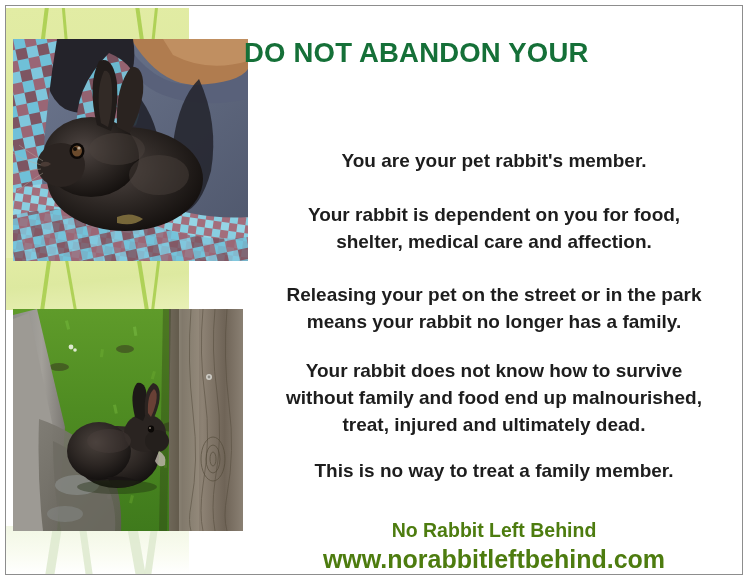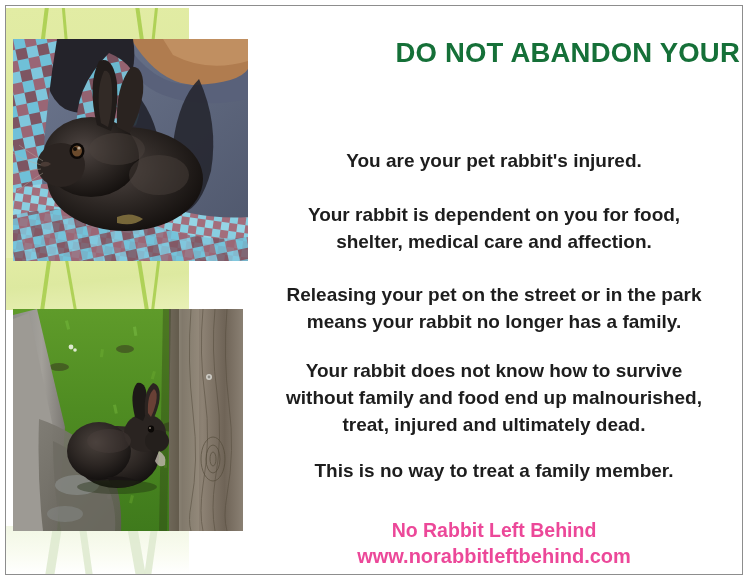--- a/index.html
+++ b/index.html
@@ -93,21 +93,21 @@
     top: 0px;
     width: 500px;
     height: 568px;
   }
 
   .poster-title {
     position: absolute;
     left: 0px;
     top: 28px;
     width: 496px;
-    text-align: right;
+    text-align: left;
     color: #157038;
     font-size: 27.5px;
     font-weight: bold;
     line-height: 1.38;
     letter-spacing: .2px;
   }
 
   .body-block {
     position: absolute;
     left: 0px;
@@ -123,25 +123,25 @@
   .body-block.b3 { top: 276px; }
   .body-block.b4 { top: 352px; }
   .body-block.b5 { top: 452px; }
 
   .footer-block {
     position: absolute;
     left: 0px;
     top: 511px;
     width: 500px;
     text-align: center;
-    color: #ec4899;
+    color: #4d7c0f;
     font-weight: bold;
   }
   .footer-name { font-size: 19.5px; line-height: 1.35; }
-  .footer-url  { font-size: 20px; line-height: 1.35; }
+  .footer-url  { font-size: 25px; line-height: 1.35; }
 </style>
 </head>
 <body>
 
 <div class="poster-frame">
 
   <div class="image-column">
 
     <div class="grass-band top">
       <div class="bg"></div>
@@ -364,21 +364,21 @@
     </div>
   </div>
 
   <div class="text-column">
 
     <div class="poster-title">
       <div>DO NOT ABANDON  YOUR</div>
     </div>
 
     <div class="body-block b1">
-      <div>You are your pet rabbit's injured.</div>
+      <div>You are your pet rabbit's member.</div>
     </div>
 
     <div class="body-block b3">
       <div>Releasing your pet on the street or in the park</div>
       <div>means your rabbit no longer has a family.</div>
     </div>
 
     <div class="body-block b2">
       <div>Your rabbit is dependent on you for food,</div>
       <div>shelter, medical care and affection.</div>

